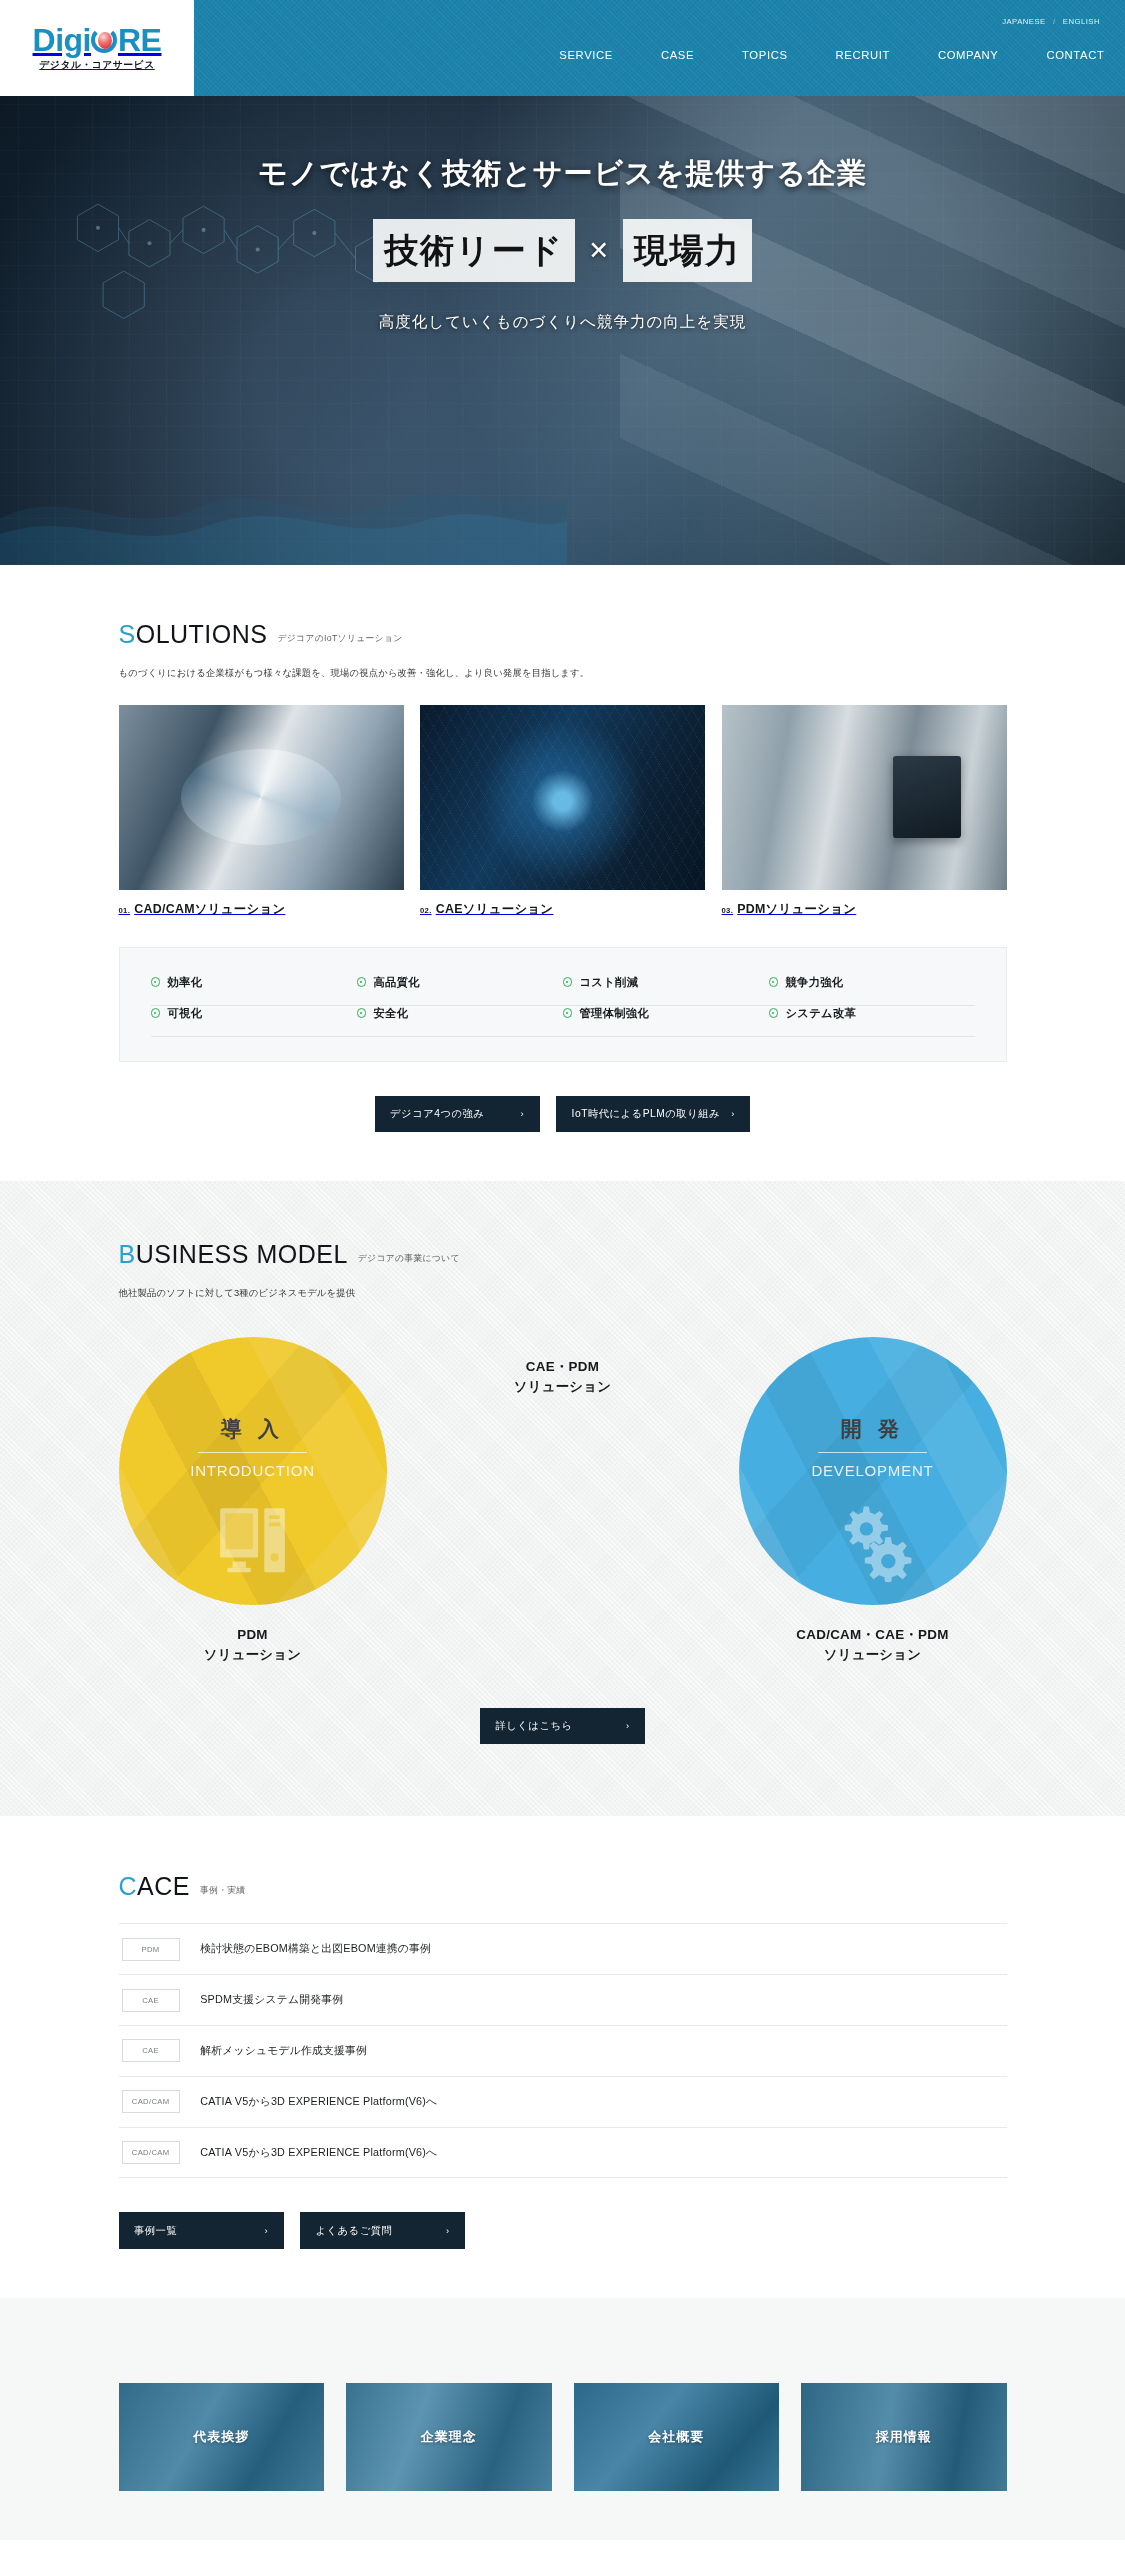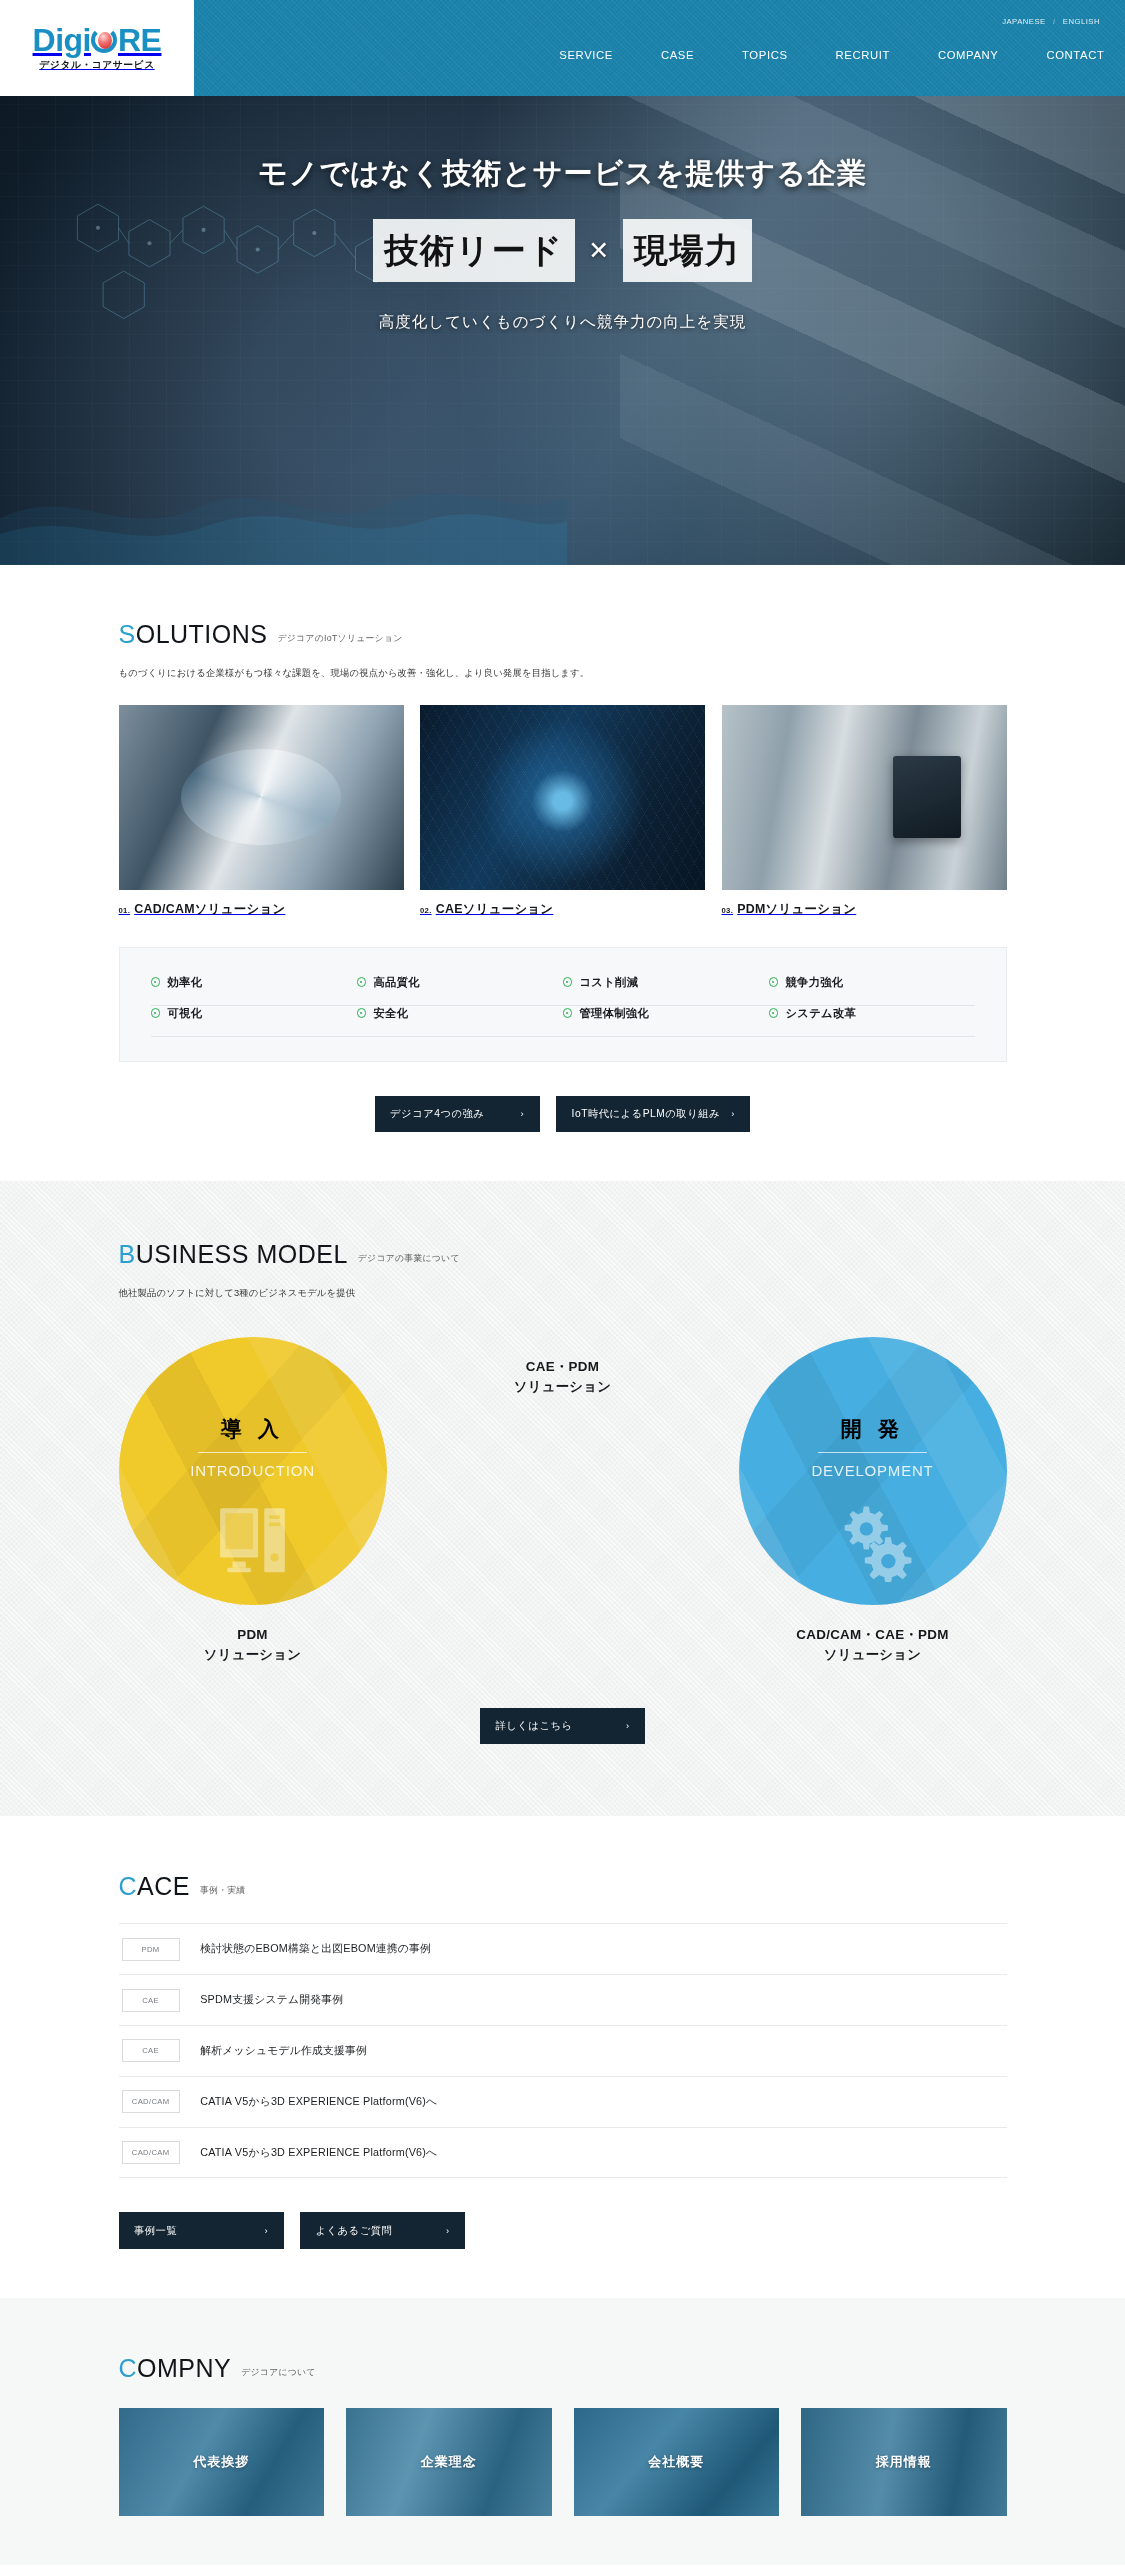--- a/index.html
+++ b/index.html
@@ -262,21 +262,21 @@
     content:""; position:absolute; inset:0; border-radius:50%;
     background:
       linear-gradient(62deg, rgba(255,255,255,.10) 0 18%, transparent 18% 34%, rgba(0,0,0,.05) 34% 50%, transparent 50% 66%, rgba(255,255,255,.08) 66% 82%, transparent 82%),
       linear-gradient(-48deg, rgba(255,255,255,.07) 0 22%, transparent 22% 46%, rgba(0,0,0,.04) 46% 63%, transparent 63%);
   }
   .c-yellow { background: #f0c92b; }
   .c-green  { background: #43b55f; }
   .c-blue   { background: #46aee0; }
   .biz-jp {
     position: relative; z-index: 2;
-    font-size: 21px; font-weight: bold; color: #000000; letter-spacing: 5.2px;
+    font-size: 21px; font-weight: bold; color: #404040; letter-spacing: 5.2px;
     padding-bottom: 9.3px;
   }
   .biz-rule {
     position: relative; z-index: 2;
     width: 109px; height: 0.5px; background: rgba(255,255,255,.7);
   }
   .biz-en {
     position: relative; z-index: 2;
     margin-top: 8.8px; font-size: 15px; color: rgba(255,255,255,.85); letter-spacing: 0.8px;
   }
@@ -602,26 +602,20 @@
         <a class="btn" href="#">
           <span>よくあるご質問</span>
           <span class="chev">›</span>
         </a>
       </div>
     </div>
   </section>
 
   <section class="company">
     <div class="wrap">
-      <div class="sec-head">
-        <div class="sec-title">
-          <span class="cap">C</span><span>OMPNY</span>
-        </div>
-        <div class="sec-sub">デジコアについて</div>
-      </div>
       <div class="comp-tiles">
         <a class="comp-tile ph1" href="#">
           <span class="ov"></span>
           <span class="lb">代表挨拶</span>
         </a>
         <a class="comp-tile ph2" href="#">
           <span class="ov"></span>
           <span class="lb">企業理念</span>
         </a>
         <a class="comp-tile ph3" href="#">

